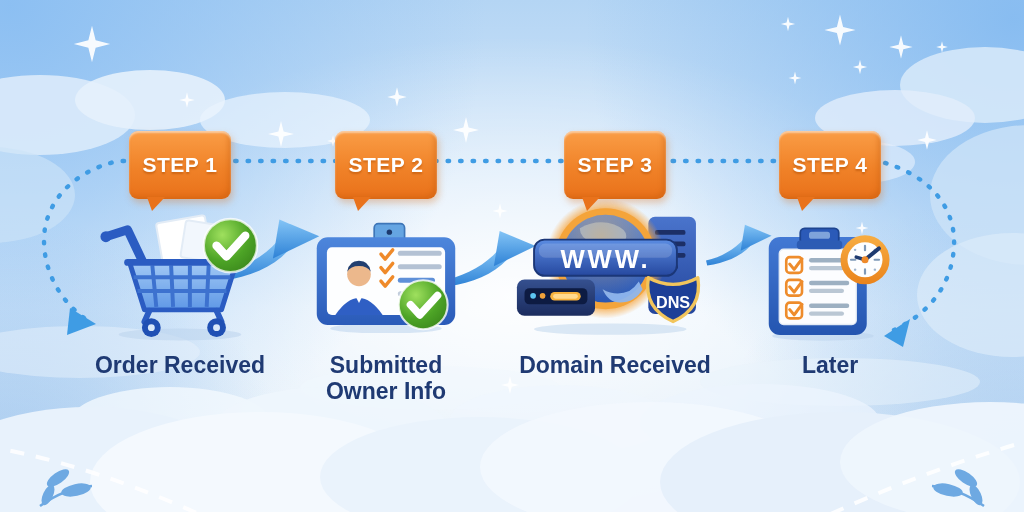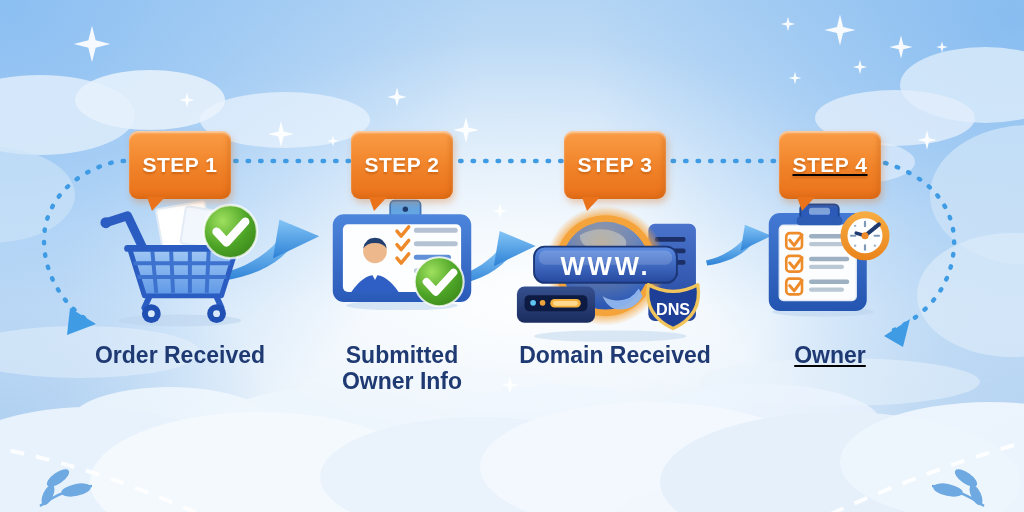--- a/index.html
+++ b/index.html
@@ -10,39 +10,39 @@
       radial-gradient(circle at 0% 100%, rgba(118,172,230,.55), rgba(118,172,230,0) 26%),
       radial-gradient(circle at 100% 100%, rgba(118,172,230,.5), rgba(118,172,230,0) 28%),
       radial-gradient(circle at 1% 1%, rgba(138,190,242,.95), rgba(138,190,242,0) 42%),
       radial-gradient(circle at 99% 4%, rgba(128,184,240,.85), rgba(128,184,240,0) 38%),
       radial-gradient(ellipse at 50% 58%, rgba(255,255,255,.9), rgba(255,255,255,0) 62%),
       linear-gradient(180deg,#b4d5f4 0%, #d2e6f9 34%, #e9f3fc 60%, #d9e9f7 100%);
   }
   .bg-svg{position:absolute;left:0;top:0;}
   .step{position:absolute;top:131px;display:flex;flex-direction:column;align-items:center;}
   .step-1{left:80px;width:200px;}
-  .step-2{left:302px;width:200px;}
+  .step-2{left:286px;width:200px;}
   .step-3{left:515px;width:200px;}
-  .step-4{left:730px;width:200px;text-decoration:underline;}
+  .step-4{left:730px;width:200px;}
   .badge{
     position:relative;z-index:3;
     background:linear-gradient(180deg,#fa9d46 0%,#f08228 55%,#e9711a 100%);
     border-radius:9px;padding:22px 14px;min-width:70px;text-align:center;
     box-shadow: inset 0 2px 2px rgba(255,255,255,.5), inset -3px -3px 5px rgba(190,85,10,.35), 2px 4px 7px rgba(222,120,40,.35);
     color:#fff;font-weight:bold;font-size:21px;letter-spacing:.5px;
     text-shadow:0 2px 2px rgba(165,70,0,.45);
   }
   .badge::after{
     content:"";position:absolute;left:18px;bottom:-12px;width:0;height:0;
     border-left:5px solid transparent;border-right:13px solid transparent;
     border-top:14px solid #e9721b;
   }
-  .icon-wrap{position:relative;z-index:2;height:142px;display:flex;align-items:flex-start;justify-content:center;}
+  .icon-wrap{position:relative;z-index:2;height:142px;display:flex;align-items:flex-end;justify-content:center;}
   .label{
-    position:relative;z-index:3;margin-top:2px;
+    position:relative;z-index:3;margin-top:12px;
     font-size:23px;font-weight:bold;color:#1f3a73;text-align:center;line-height:1.12;
   }
   .flow-arrow{position:absolute;z-index:1;}
   .arrow-1{left:221px;top:214px;width:102px;}
   .arrow-2{left:447px;top:226px;width:92px;}
   .arrow-3{left:706px;top:221px;width:68px;}
   .m-b-6{margin-bottom:6px;} .m-b-8{margin-bottom:8px;}
 </style>
 </head>
 <body>
@@ -335,21 +335,21 @@
             <circle cx="131.3" cy="53.3" r="1.4" fill="#9fb4cc"></circle>
           <circle cx="108.7" cy="53.3" r="1.4" fill="#9fb4cc"></circle>
             <circle cx="108.7" cy="30.7" r="1.4" fill="#9fb4cc"></circle>
           <path d="M120,42 L136,29" stroke="#1e3a70" stroke-width="4.5" stroke-linecap="round"></path>
           <path d="M120,42 L110,39" stroke="#1e3a70" stroke-width="4" stroke-linecap="round"></path>
           <circle cx="120" cy="42" r="4" fill="#ee8a2a"></circle>
         </g>
       </svg>
     </div>
     <div class="label">
-      <div>Owner</div>
+      <div>Later</div>
 
     </div>
   </div>
 
   <svg class="flow-arrow arrow-1" viewBox="0 0 110 80">
     <defs>
         <linearGradient id="ag1" x1="0" y1="0" x2="0" y2="1">
           <stop offset="0" stop-color="#83c4f6"></stop>
           <stop offset="1" stop-color="#2e82d6"></stop>
         </linearGradient>

